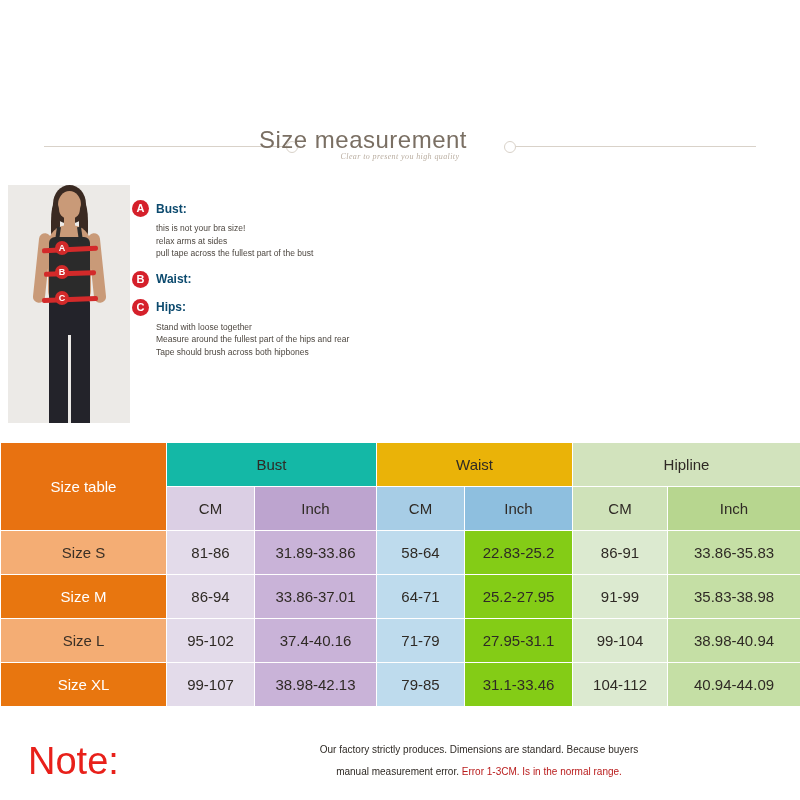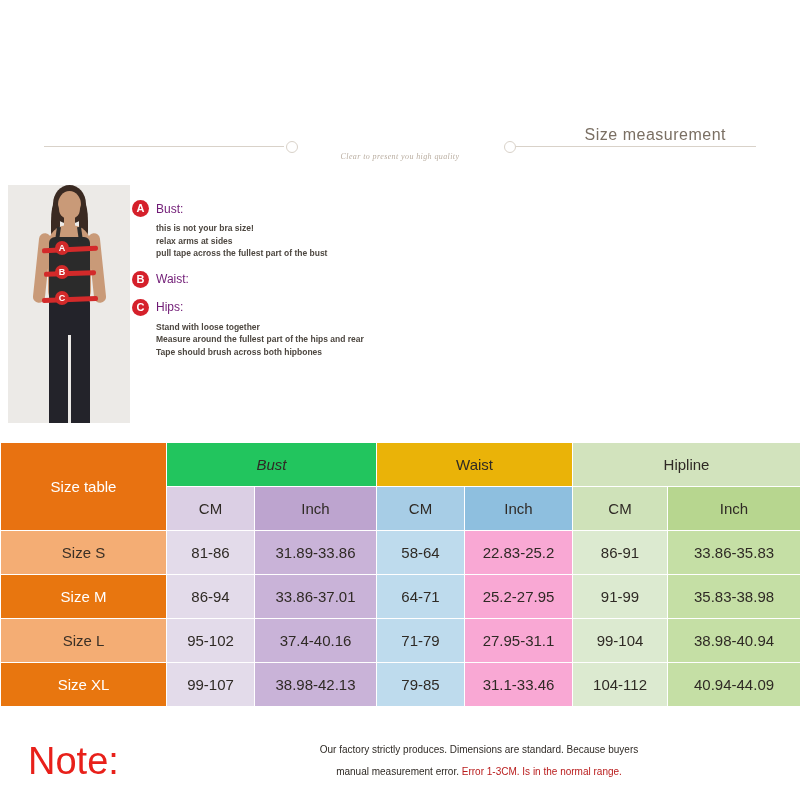--- a/index.html
+++ b/index.html
@@ -25,22 +25,22 @@
     top: 126px;
     left: 0;
     width: 800px;
     height: 50px;
   }
   .header-title {
     position: absolute;
     top: 0;
     left: 0;
     width: 726px;
-    text-align: right;
-    font-size: 16px;
+    text-align: center;
+    font-size: 24px;
     color: #7a6f63;
     letter-spacing: 0.5px;
   }
   .header-sub {
     position: absolute;
     top: 26px;
     left: 0;
     width: 800px;
     text-align: center;
     font-size: 8px;
@@ -219,26 +219,25 @@
     background: #d5202b;
     color: #fff;
     font-size: 11px;
     font-weight: bold;
     text-align: center;
     line-height: 17px;
     flex: 0 0 auto;
   }
   .instr-title {
     font-size: 12px;
-    font-weight: normal;
-    color: #701a75;
+    font-weight: bold;
+    color: #0c4a6e;
   }
   .instr-lines {
     margin-left: 24px;
-    font-weight: bold;
   }
   .instr-line {
     font-size: 8.5px;
     color: #4d4740;
     line-height: 12.5px;
   }
 
   
   .table {
     position: absolute;
@@ -260,30 +259,30 @@
     background: #e87211;
     color: #ffffff !important;
     font-size: 15px;
   }
   .c-sizecell {
     background: #e8760f;
     color: #ffffff !important;
     font-size: 15px;
   }
   .c-sizecell.alt { background: #f4ad74; color: #3a3026 !important; }
-  .c-bust-h { background: #22c55e; font-style: italic; }
+  .c-bust-h { background: #14b8a6; }
   .c-bust-cm { background: #dbcfe4; }
   .c-bust-in { background: #bda4cf; }
   .c-bust-cm-r { background: #e3dbea; }
   .c-bust-in-r { background: #c9b3d8; margin-left: 28px; }
   .c-waist-h { background: #eab308; }
   .c-waist-cm { background: #a7cde6; }
   .c-waist-in { background: #8ebfdf; }
   .c-waist-cm-r { background: #bedbed; }
-  .c-waist-in-r { background: #f9a8d4; }
+  .c-waist-in-r { background: #84cc16; }
   .c-hip-h { background: #d2e3bd; }
   .c-hip-cm { background: #cfe2b9; }
   .c-hip-in { background: #b7d68f; }
   .c-hip-cm-r { background: #dcead0; }
   .c-hip-in-r { background: #c5dfa5; }
   .grp-head { font-size: 17px; color: #2f2a25; }
 
   
   .note {
     position: absolute;

